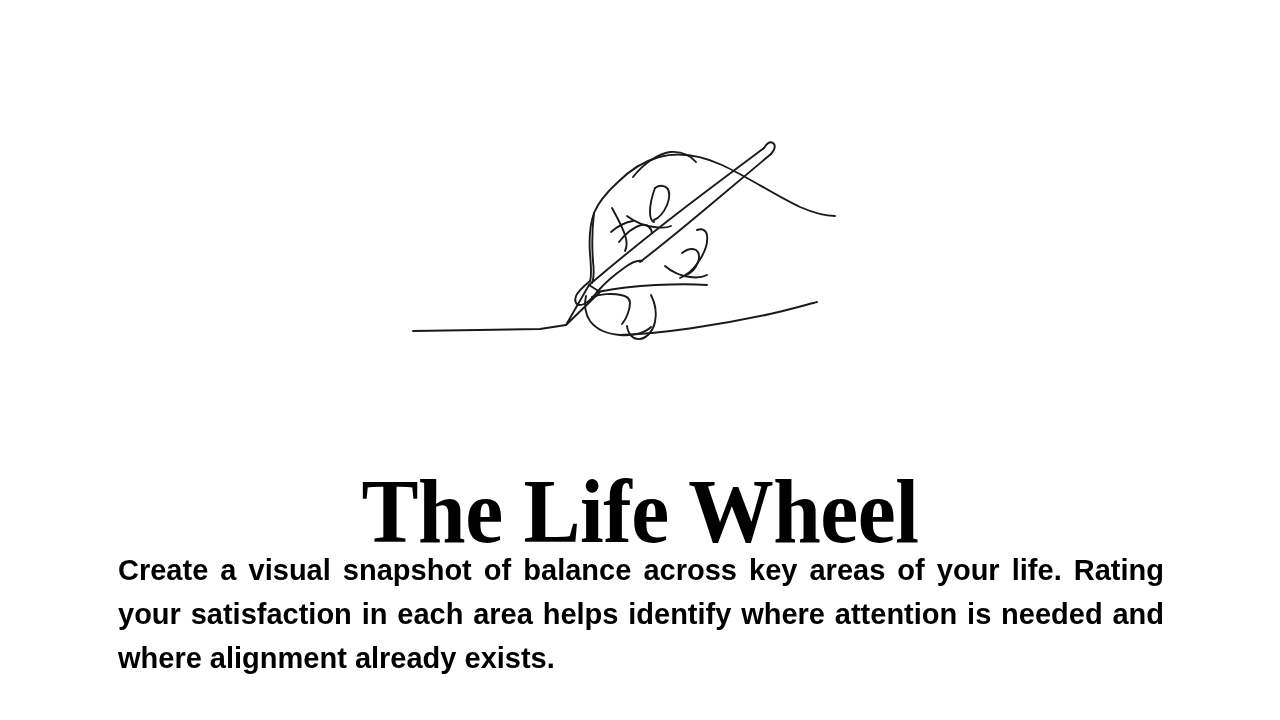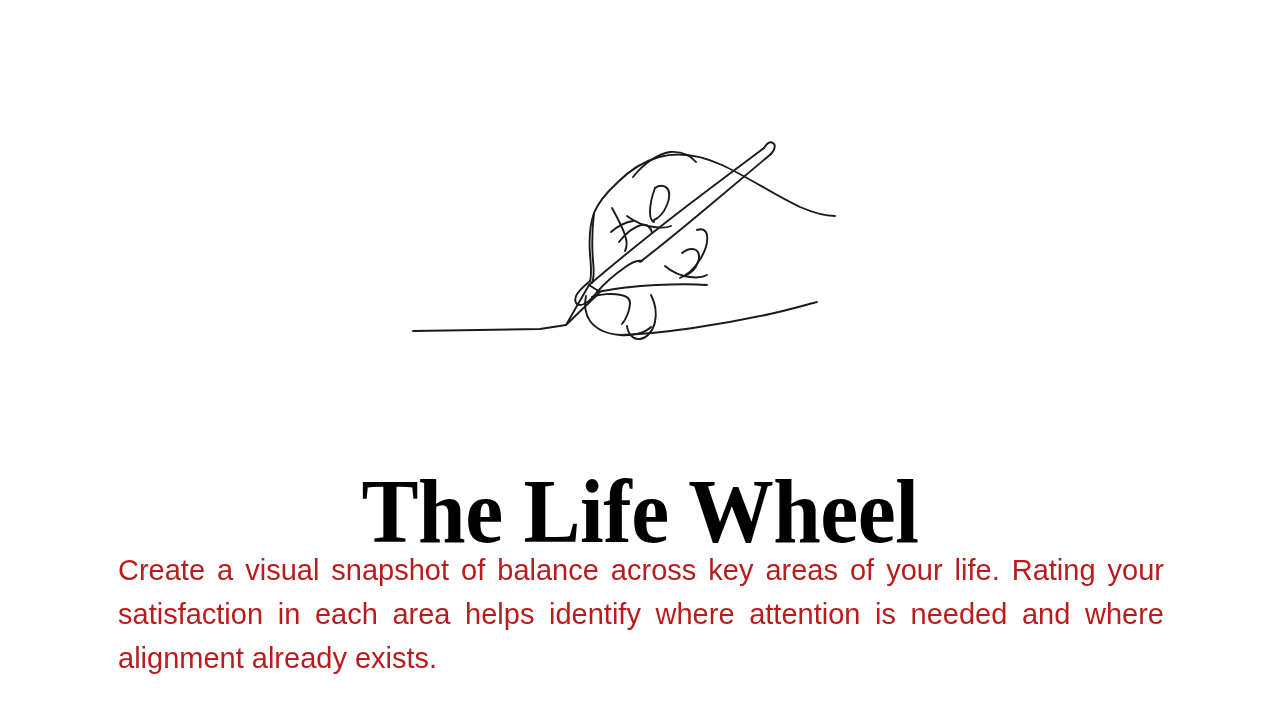--- a/index.html
+++ b/index.html
@@ -69,22 +69,22 @@
 
   
   .body-copy {
     position: absolute;
     left: 118px;
     top: 548px;
     width: 1046px;
     font-family: "Liberation Sans", sans-serif;
     font-size: 29px;
     line-height: 44px;
-    font-weight: 400;
-    color: #b91c1c;
+    font-weight: 700;
+    color: #000000;
     text-align: justify;
     text-justify: inter-word;
   }
 </style>
 </head>
 <body>
 
 <div class="slide">
 
   <div class="illustration-wrap">

